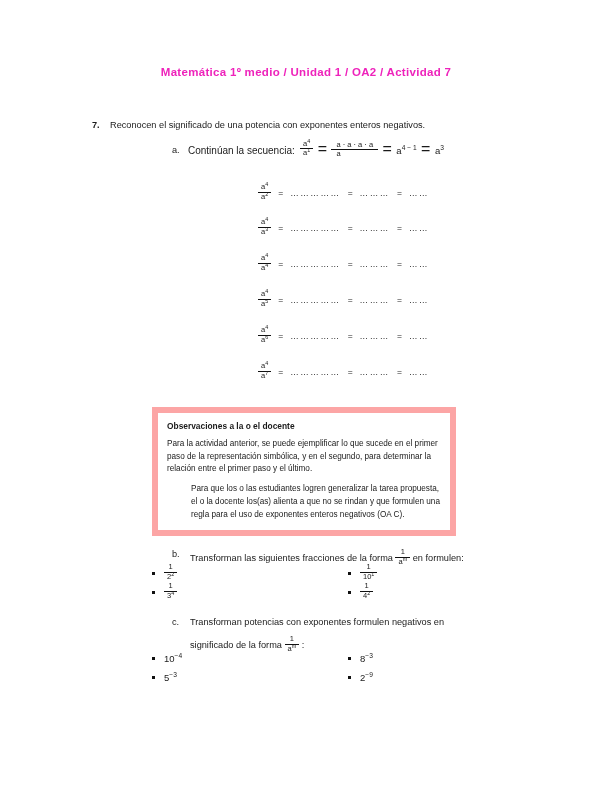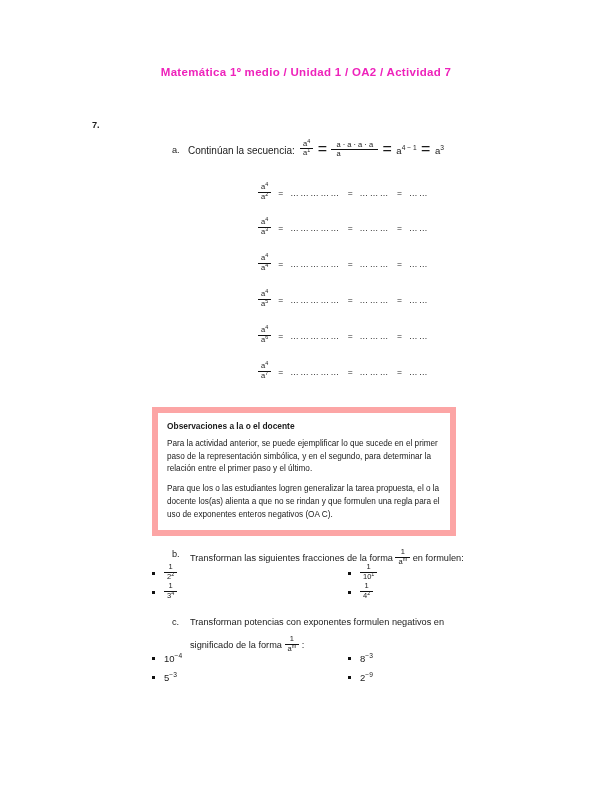--- a/index.html
+++ b/index.html
@@ -143,21 +143,21 @@
     font-size: 8.4px;
     font-weight: bold;
     margin-bottom: 7px;
   }
   .obs-p {
     font-size: 8.2px;
     line-height: 1.55;
     margin: 0 0 7px 0;
     text-align: left;
   }
-  .obs-p:last-child { margin-bottom: 0; }
+  .obs-p:last-child { margin-bottom: 0; margin-left: 24px; }
 
   
   .sub-letter {
     position: absolute;
     font-size: 9.2px;
   }
   .sub-head {
     position: absolute;
     font-size: 9.2px;
     white-space: nowrap;
@@ -187,20 +187,21 @@
   .pow .sup { font-size: 0.7em; }
 </style>
 </head>
 <body>
 
 <div class="page">
 
   <div class="doc-title">Matemática 1º medio / Unidad 1 / OA2 / Actividad 7</div>
 
   <div class="q-number">7.</div>
+  <div class="q-text">Reconocen el significado de una potencia con exponentes enteros negativos.</div>
 
   <div class="sub-a-letter">a.</div>
   <div class="sub-a-text">Continúan la secuencia:</div>
 
   <div class="lead-eq">
     <span class="frac">
       <span class="num"><span>a</span><span class="sup">4</span></span>
       <span class="den"><span>a</span><span class="sup">1</span></span>
     </span>
     <span class="eqs">=</span>

